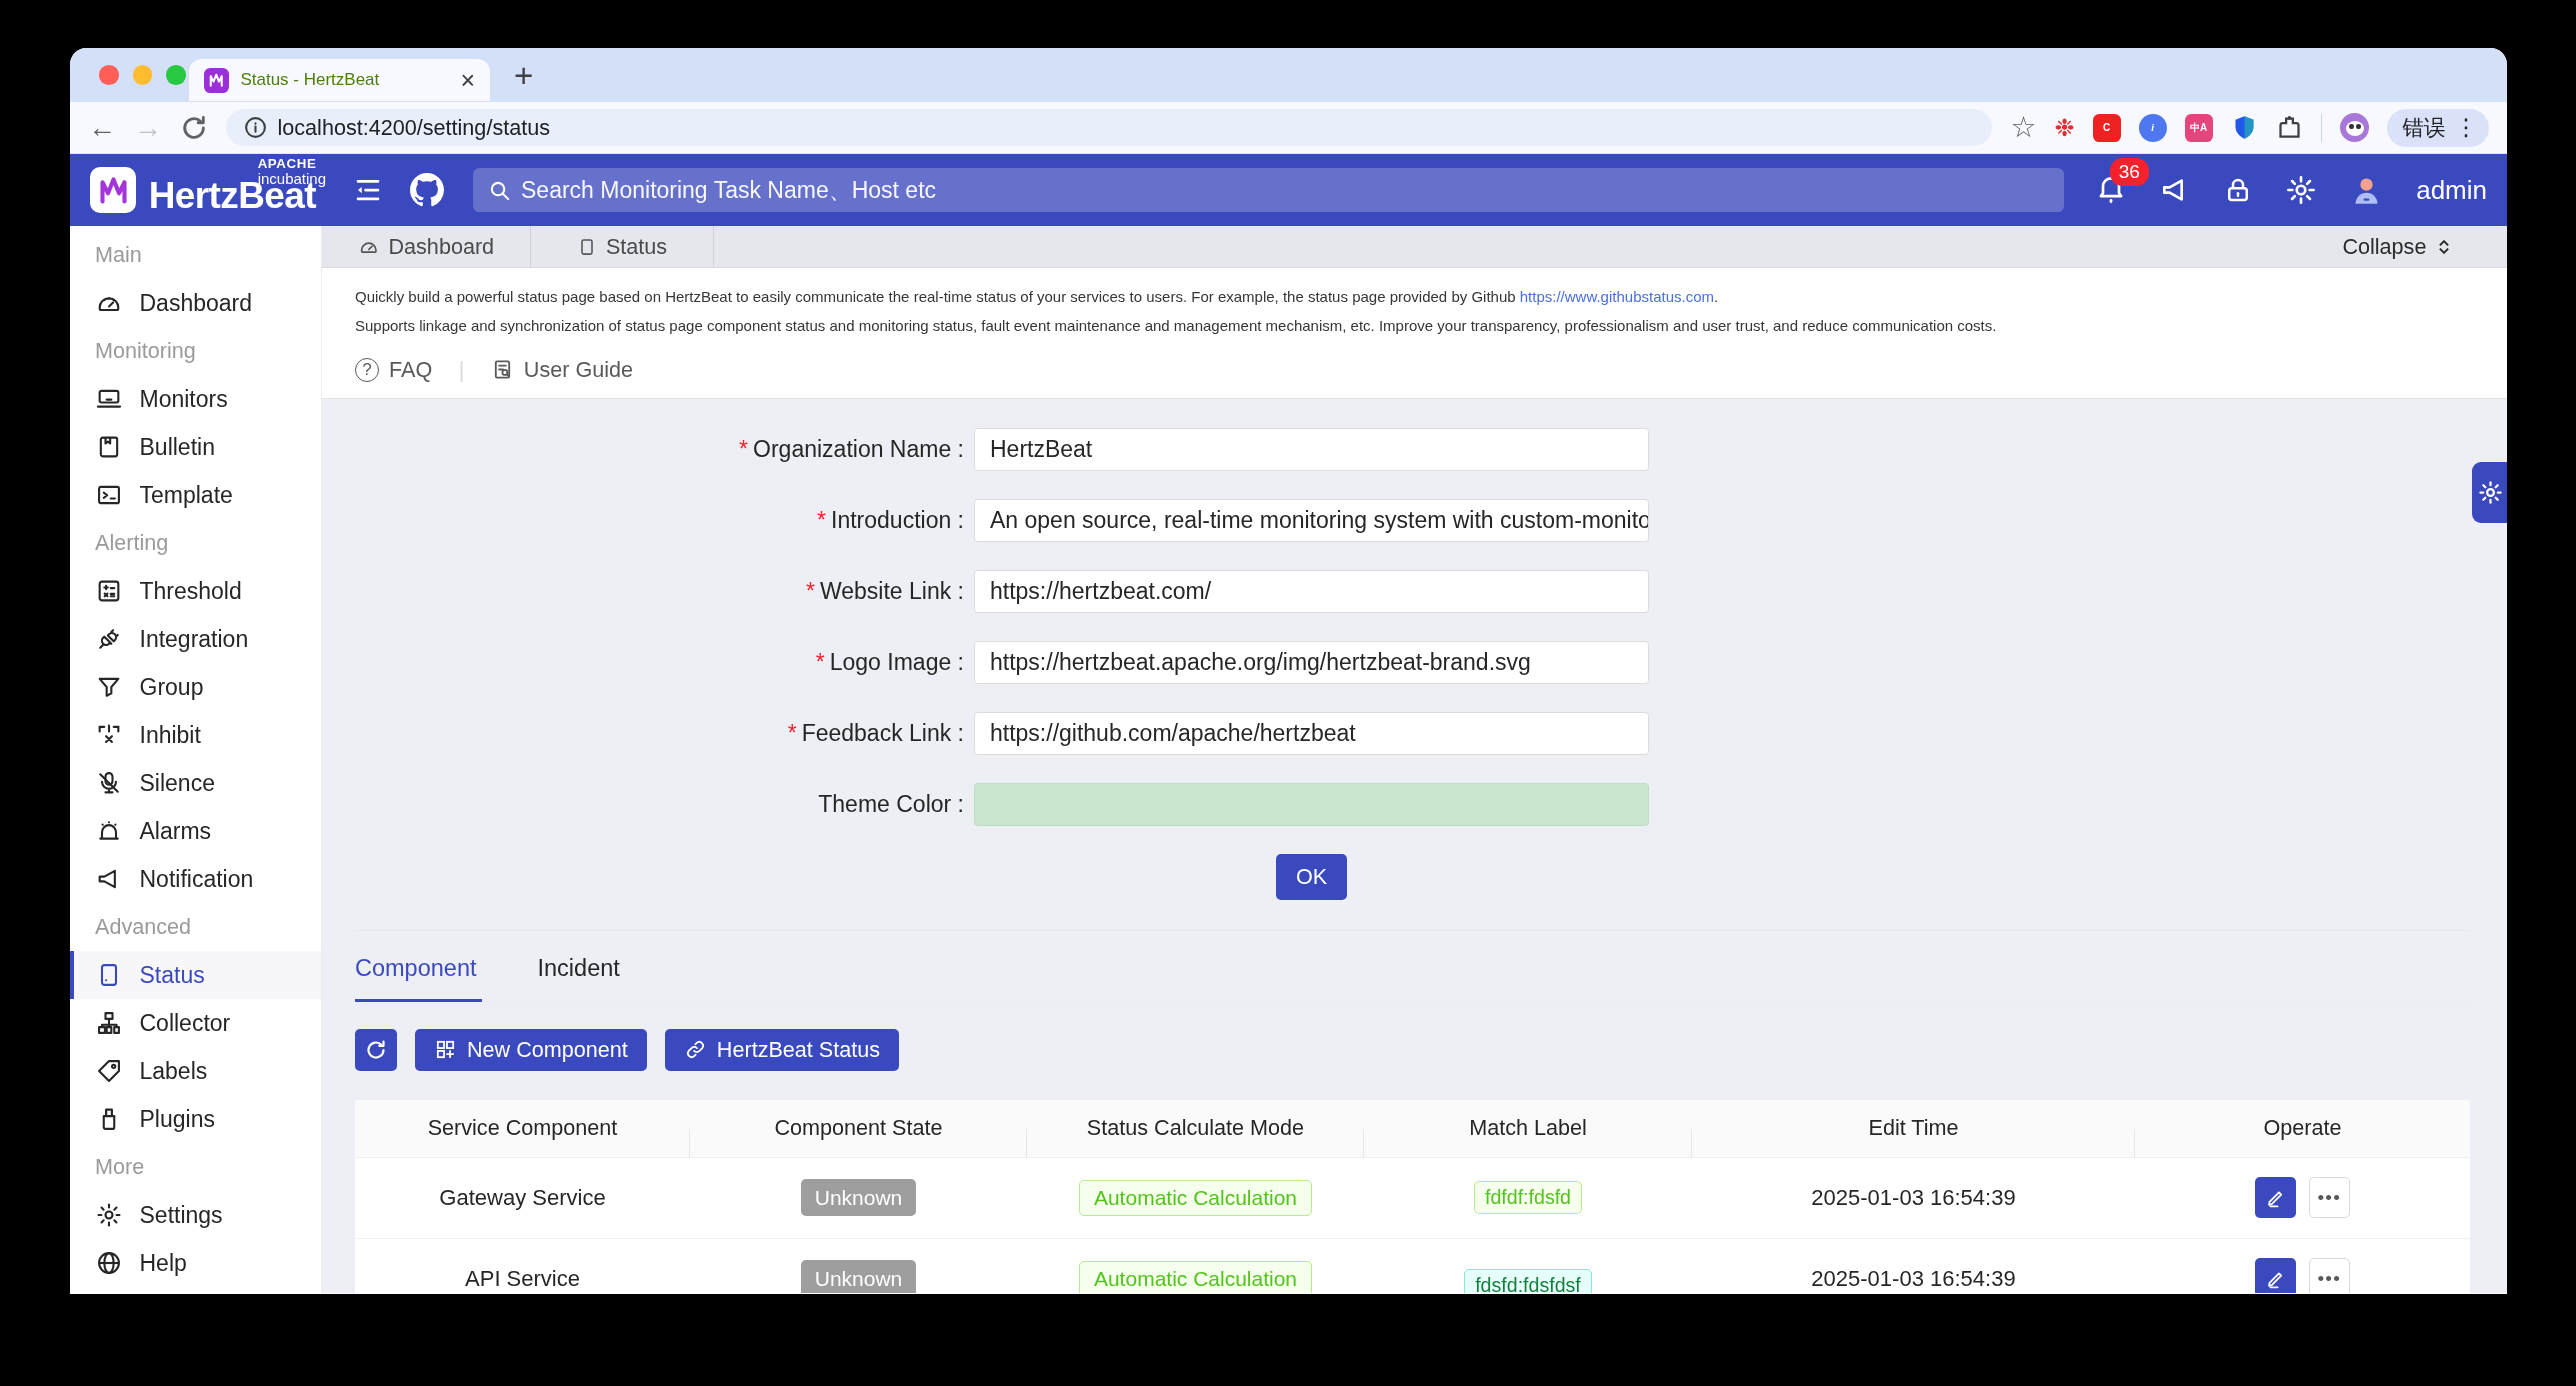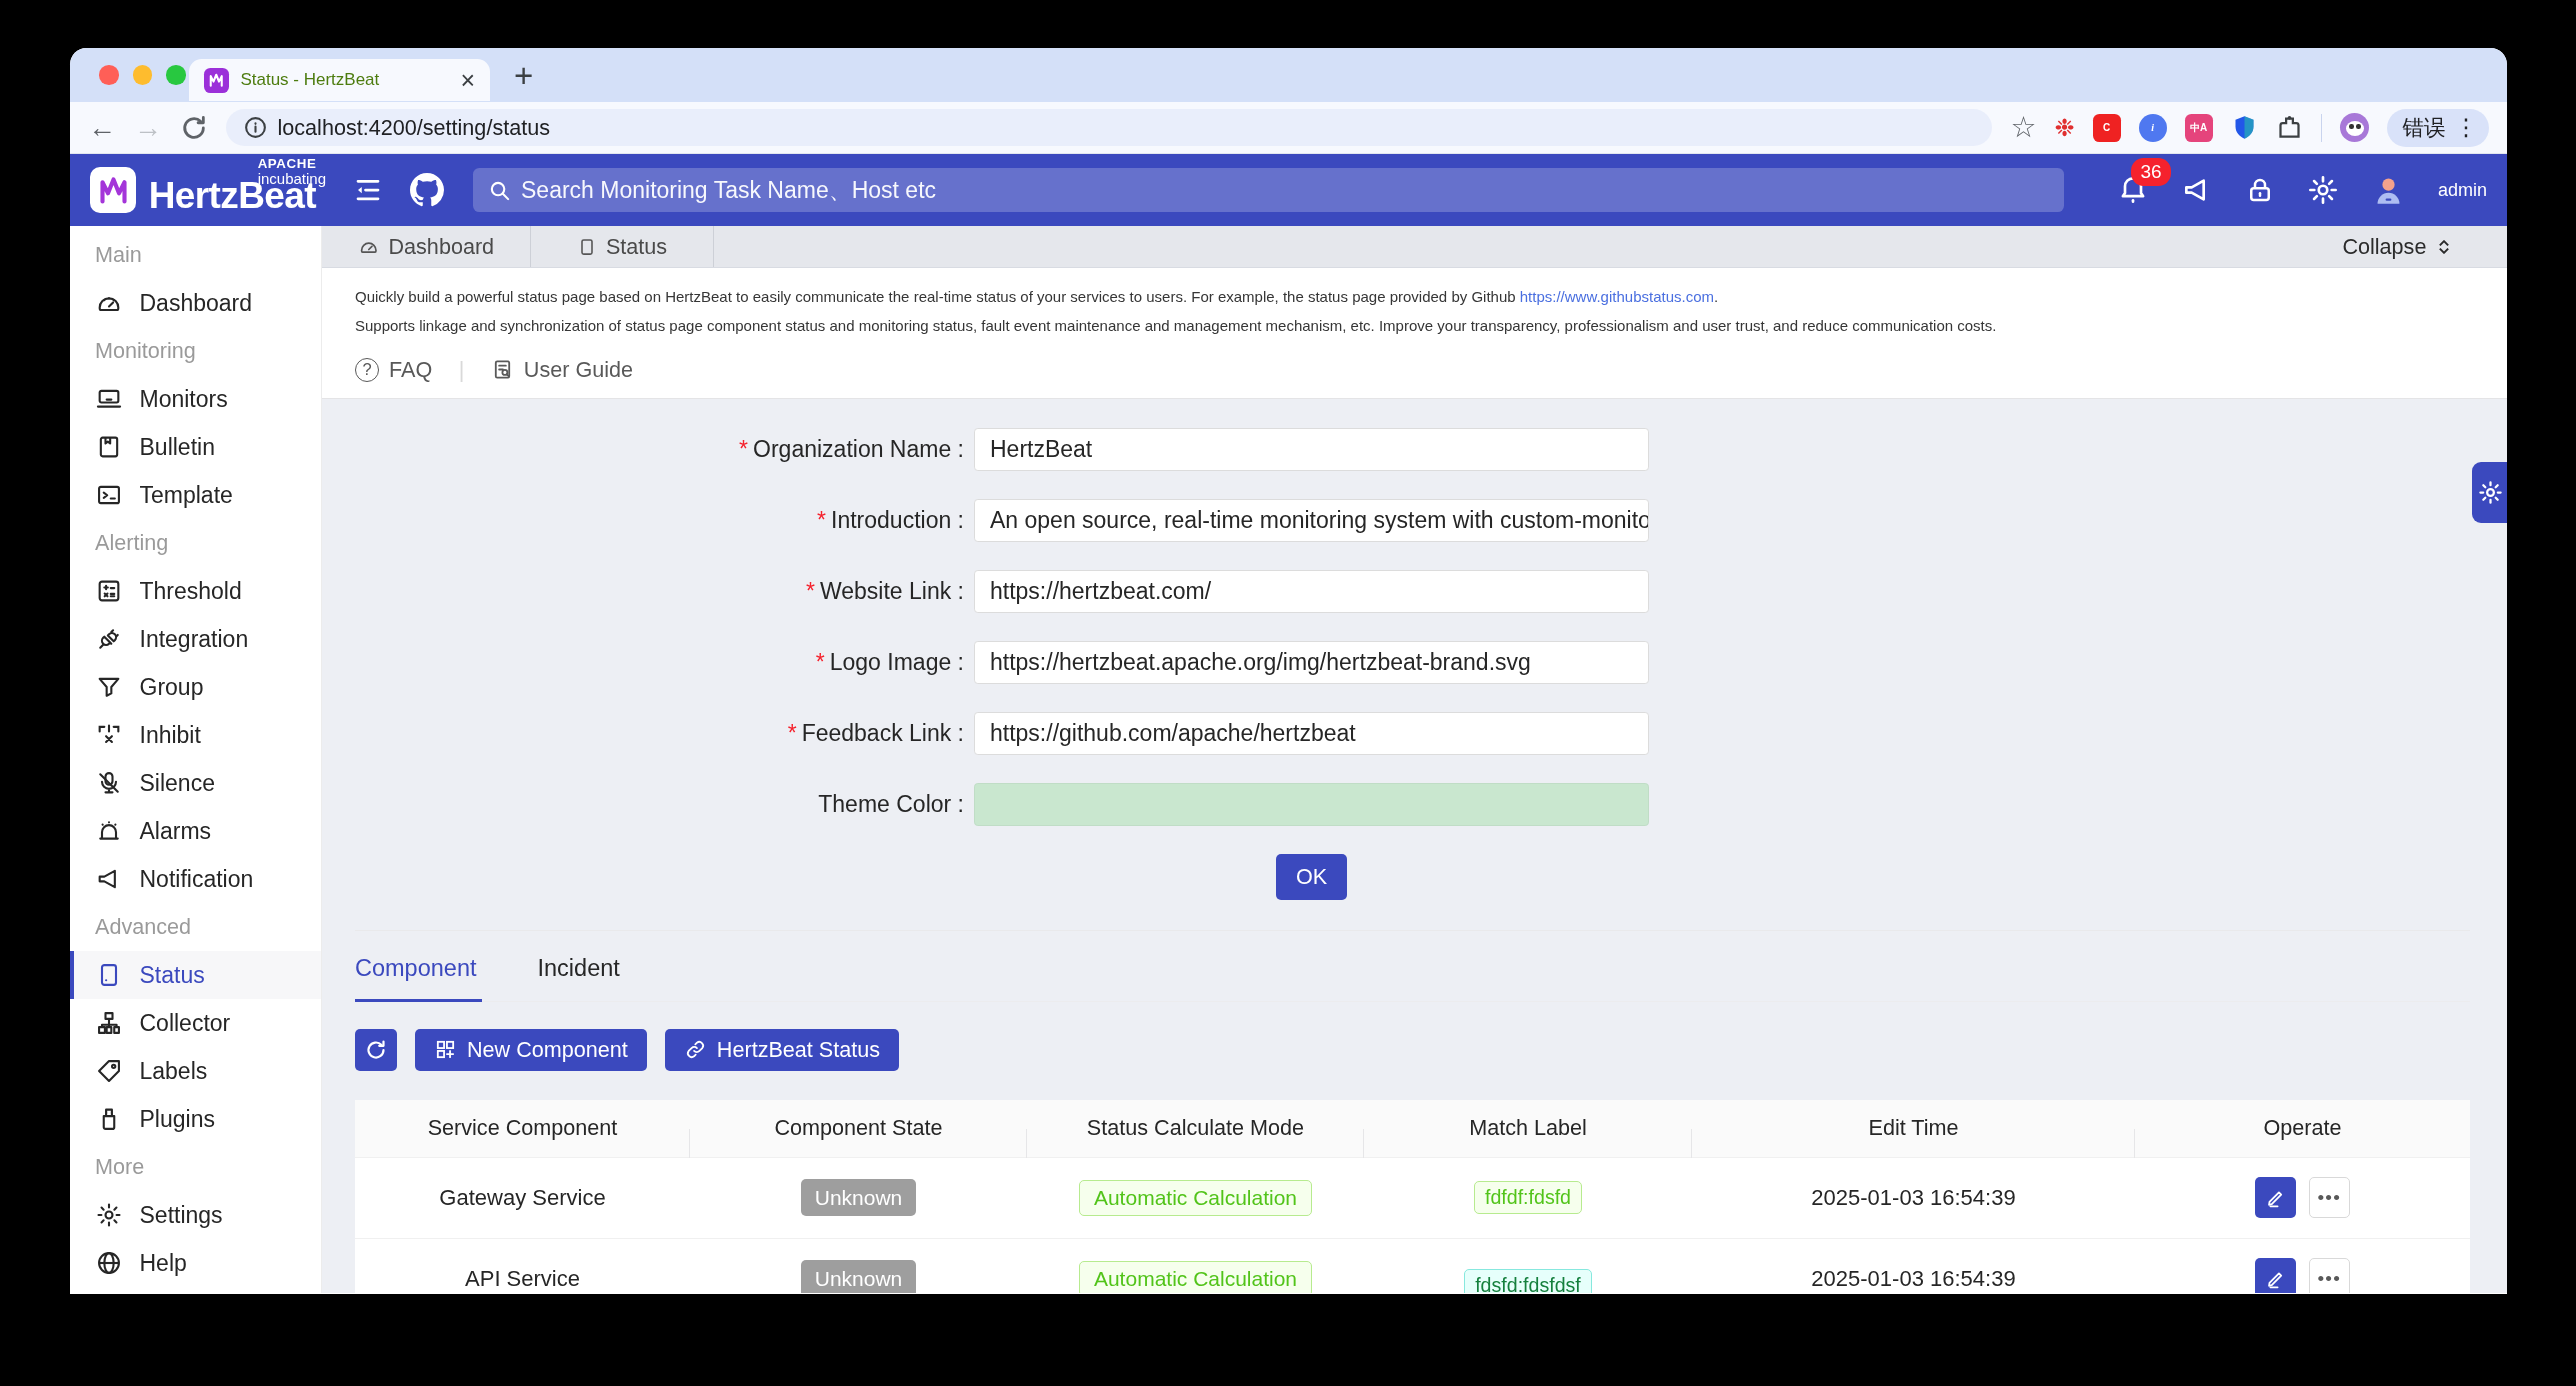--- a/index.html
+++ b/index.html
@@ -54,21 +54,21 @@
   .apache .a2 { font-size:15px; }
   .hicon { margin-left:27px; flex:none; }
   .searchpill { margin-left:29px; width:1591px; height:44px; border-radius:6.3px;
                 background:rgba(255,255,255,.22); display:flex; align-items:center; padding:7px 15px; gap:10px; }
   .searchinput { background:transparent; border:none; outline:none; color:#fff; font-size:23px; flex:1; }
   .searchinput::placeholder { color:rgba(255,255,255,.95); }
   .hdricons { margin-left:auto; display:flex; align-items:center; gap:32px; }
   .bellwrap { position:relative; }
   .badge { position:absolute; top:-15px; right:-21.6px; background:#f5222d; color:#fff; font-size:19px;
            padding:2.5px 9px; border-radius:12.7px; line-height:1.2; }
-  .admin { font-size:18px; }
+  .admin { font-size:26px; }
 
   
   .appbody { display:flex; height:1067px; }
   .sidenav { width:252px; flex:none; background:#fff; border-right:1.3px solid #ececec;
              padding-top:5px; overflow:hidden; }
   .navsec { height:48px; display:flex; align-items:center; padding-left:25px;
             font-size:21.6px; color:#9a9a9a; }
   .navitem { height:48px; display:flex; align-items:center; gap:16.5px; padding-left:25px;
              font-size:23px; color:#262626; }
   .navitem svg { flex:none; }

